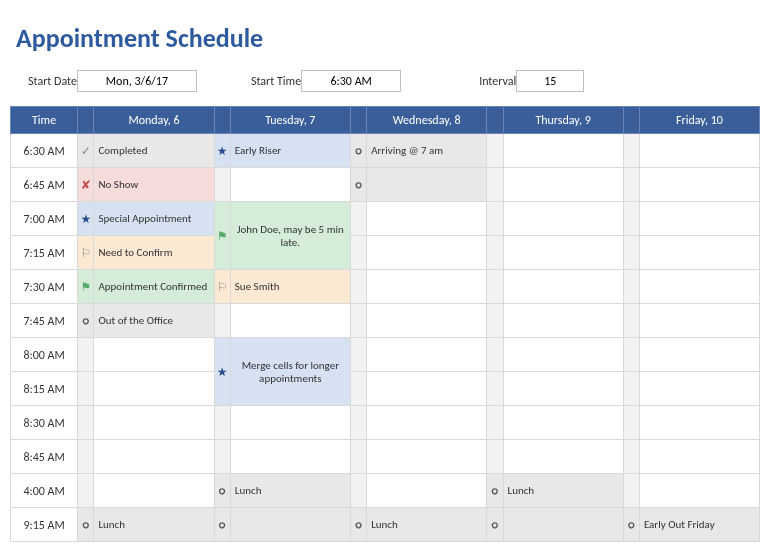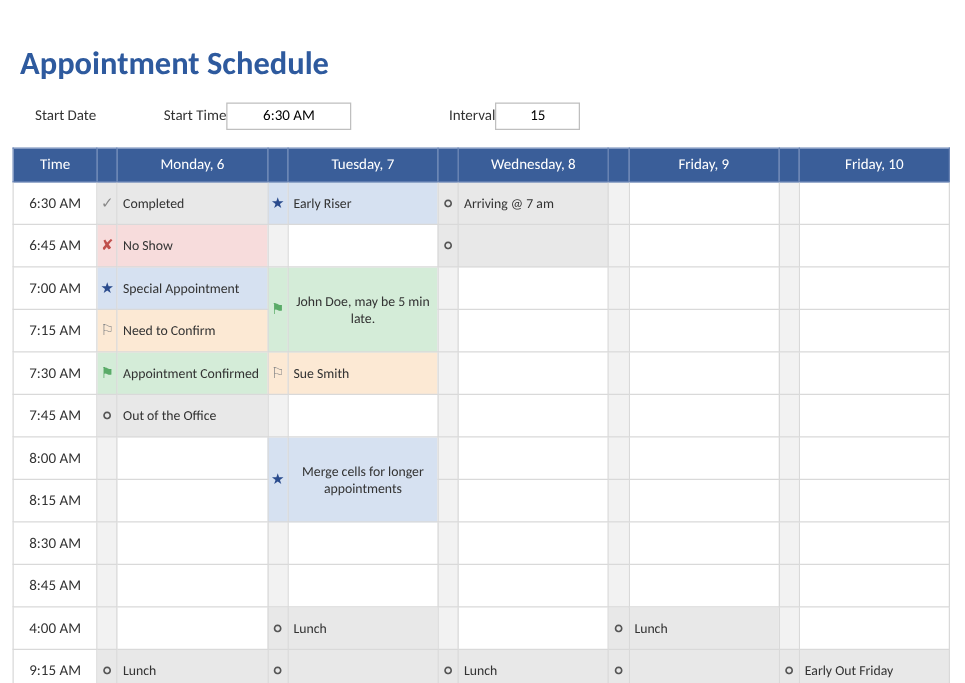--- a/index.html
+++ b/index.html
@@ -1,17 +1,17 @@
 <!DOCTYPE html>
 <html><head>
 <meta charset="utf-8">
 <style>
 * { box-sizing: border-box; margin: 0; padding: 0; }
 body { font-family: Calibri, Arial, sans-serif; font-size: 12px; background: #fff; padding: 10px; width: 772px; }
-.title { color: #2e5a9e; font-size: 26px; font-weight: bold; margin: 24px 0 16px 6px; }
+.title { color: #2e5a9e; font-size: 26px; font-weight: bold; margin: 12px 0 16px 6px; }
 .controls { display: flex; align-items: center; margin-bottom: 14px; padding-left: 18px; }
 .controls label { color: #333; font-size: 12px; }
 .controls input { border: 1px solid #bfbfbf; height: 22px; padding: 2px 6px; text-align: center; font-family: inherit; font-size: 12px; }
 .inp-date { width: 120px; }
 .inp-time { width: 100px; margin-right: 30px; }
 .inp-int { width: 68px; }
 .gap1 { width: 54px; }
 .gap2 { width: 48px; }
 table { border-collapse: collapse; width: 750px; table-layout: fixed; }
 th { background: #3a5e99; color: #fff; font-weight: normal; padding: 6px 4px; border: 1px solid #6b85b5; font-size: 12px; }
@@ -41,40 +41,41 @@
 .txt-green { color: #3a7d45; }
 .center { text-align: center; }
 </style>
 </head>
 <body>
 
 <div class="title">Appointment Schedule</div>
 
 <div class="controls">
   <label>Start Date</label>
+  <input class="inp-date" value="Mon, 3/6/17" style="">
   <span class="gap1"></span>
   <label>Start Time</label>
   <input class="inp-time" value="6:30 AM" style="">
   <span class="gap2"></span>
   <label>Interval</label>
   <input class="inp-int" value="15" style="">
 </div>
 
 <table>
 <thead>
 <tr>
   <th class="time-h">Time</th>
   <th class="icon-h"></th>
         <th class="day-h">Monday, 6</th>
   <th class="icon-h"></th>
         <th class="day-h">Tuesday, 7</th>
   <th class="icon-h"></th>
         <th class="day-h">Wednesday, 8</th>
   <th class="icon-h"></th>
-        <th class="day-h">Friday, 9</th>
+        <th class="day-h">Thursday, 9</th>
   <th class="icon-h"></th>
         <th class="day-h">Friday, 10</th>
 </tr>
 </thead>
 <tbody id="tbody">
       <tr>
         <td class="time-c">6:30 AM</td>
         <td class="icon-c fill-gray"><span class="ic check">✓</span></td>
         <td class="text-c fill-gray txt-gray">Completed</td>
         <td class="icon-c fill-blue"><span class="ic star">★</span></td>

